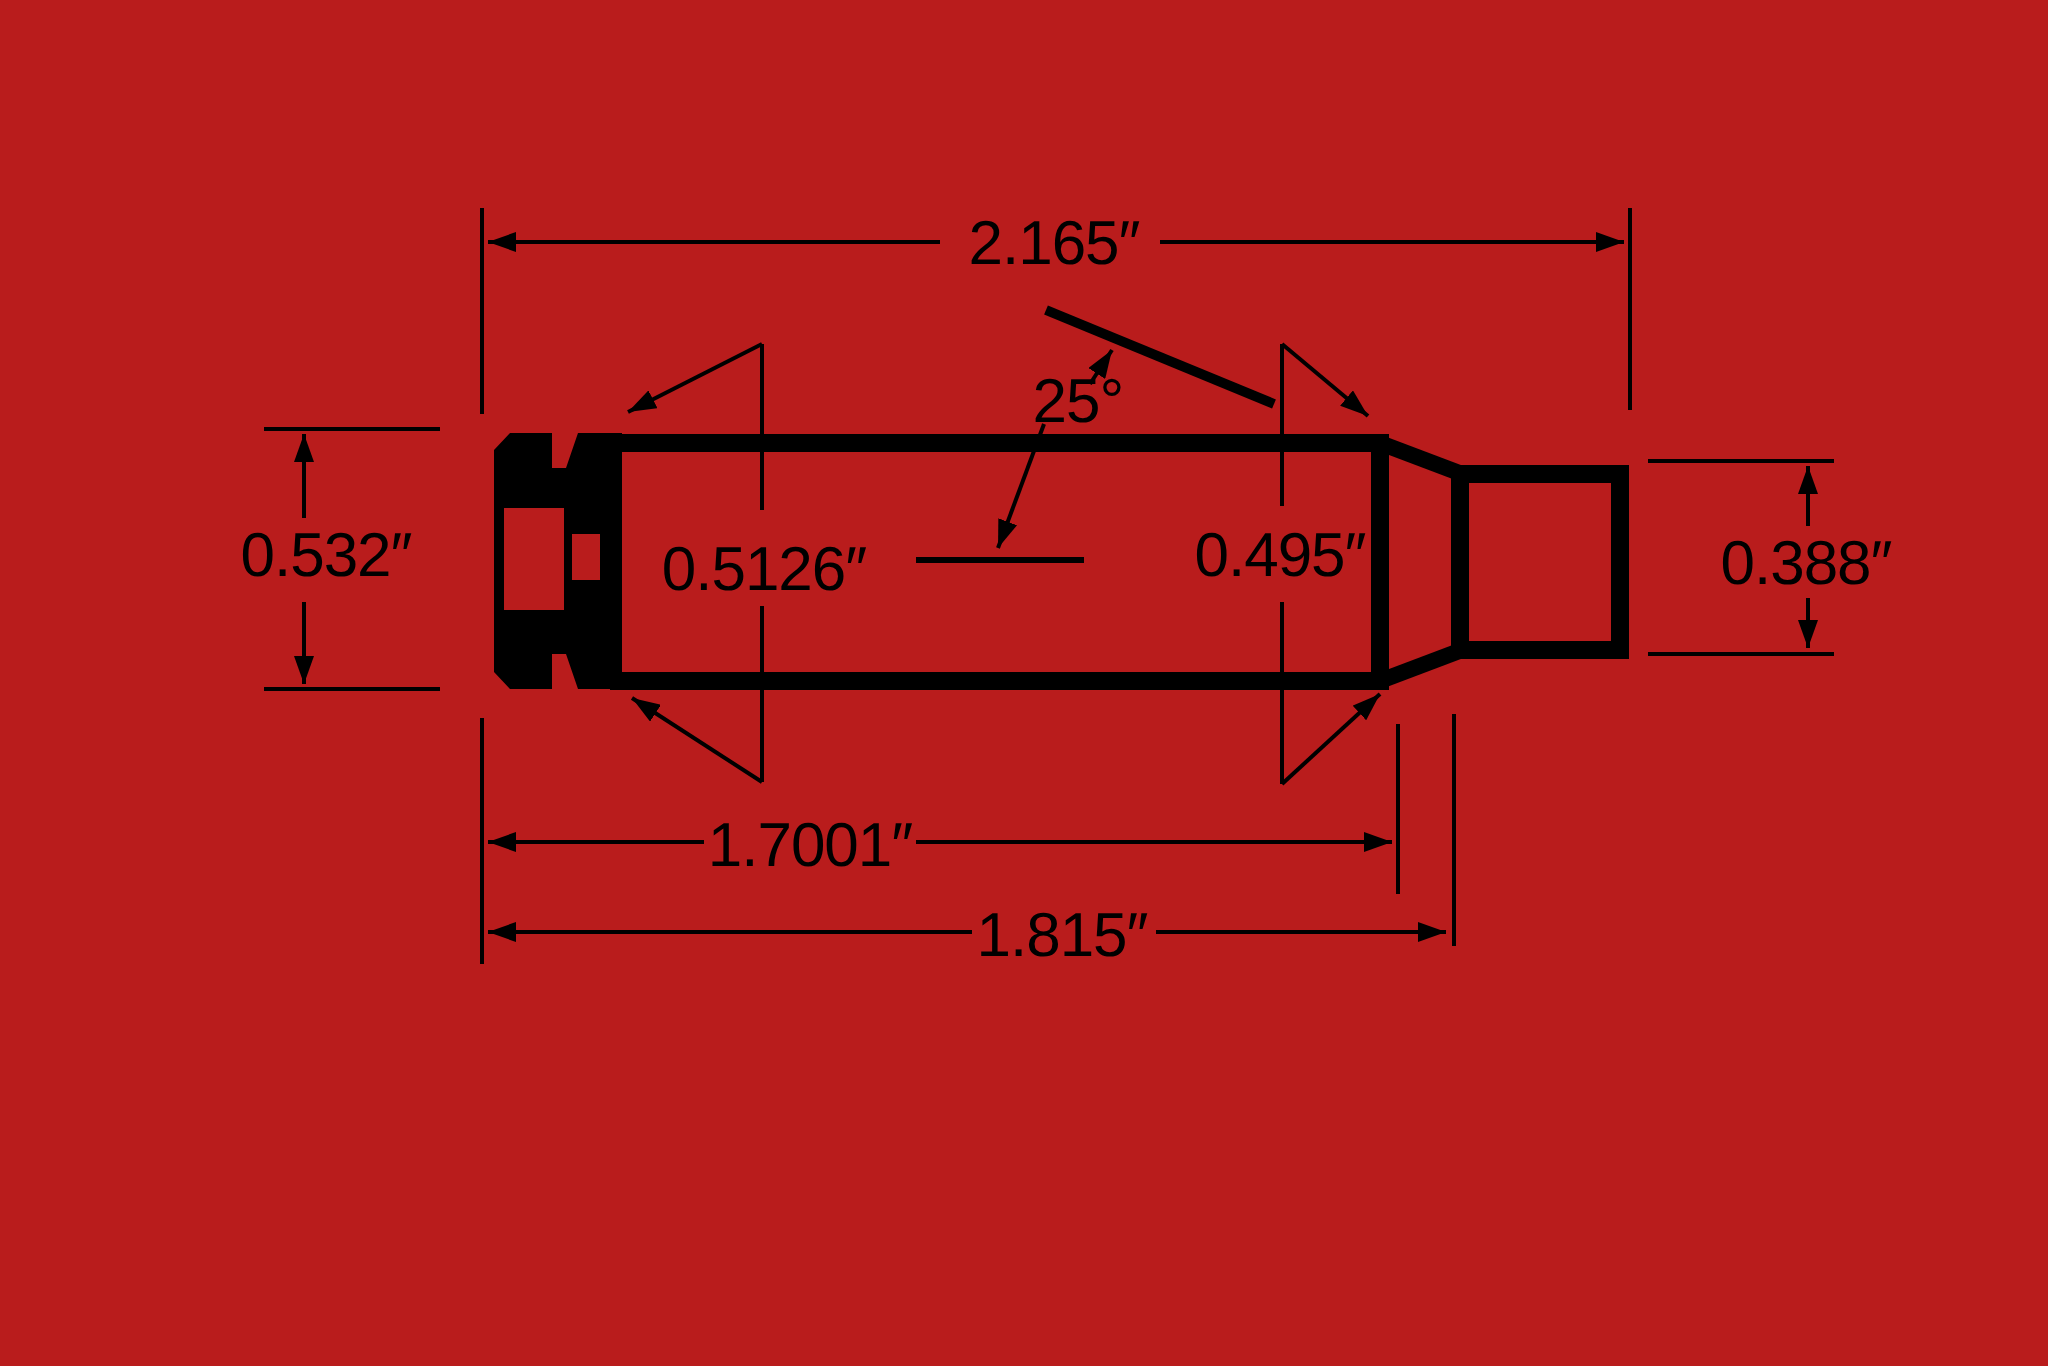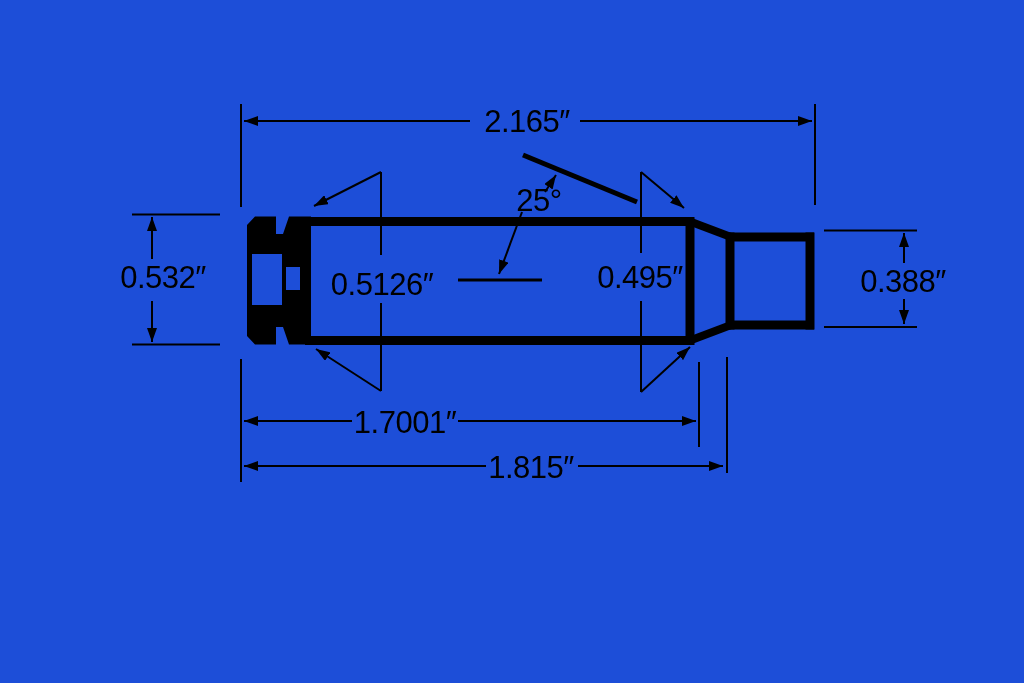--- a/index.html
+++ b/index.html
@@ -4,21 +4,21 @@
 <style>
   html, body {
     margin: 0;
     padding: 0;
     background: #ffffff;
   }
   .canvas {
     position: relative;
     width: 1024px;
     height: 683px;
-    background: #1d4ed8;
+    background: #b91c1c;
     overflow: hidden;
   }
   svg text {
     font-family: "Liberation Sans", "DejaVu Sans", sans-serif;
     font-size: 31px;
     font-weight: 400;
     letter-spacing: -0.5px;
     fill: #000000;
   }
   .ink { stroke: #000000; }

